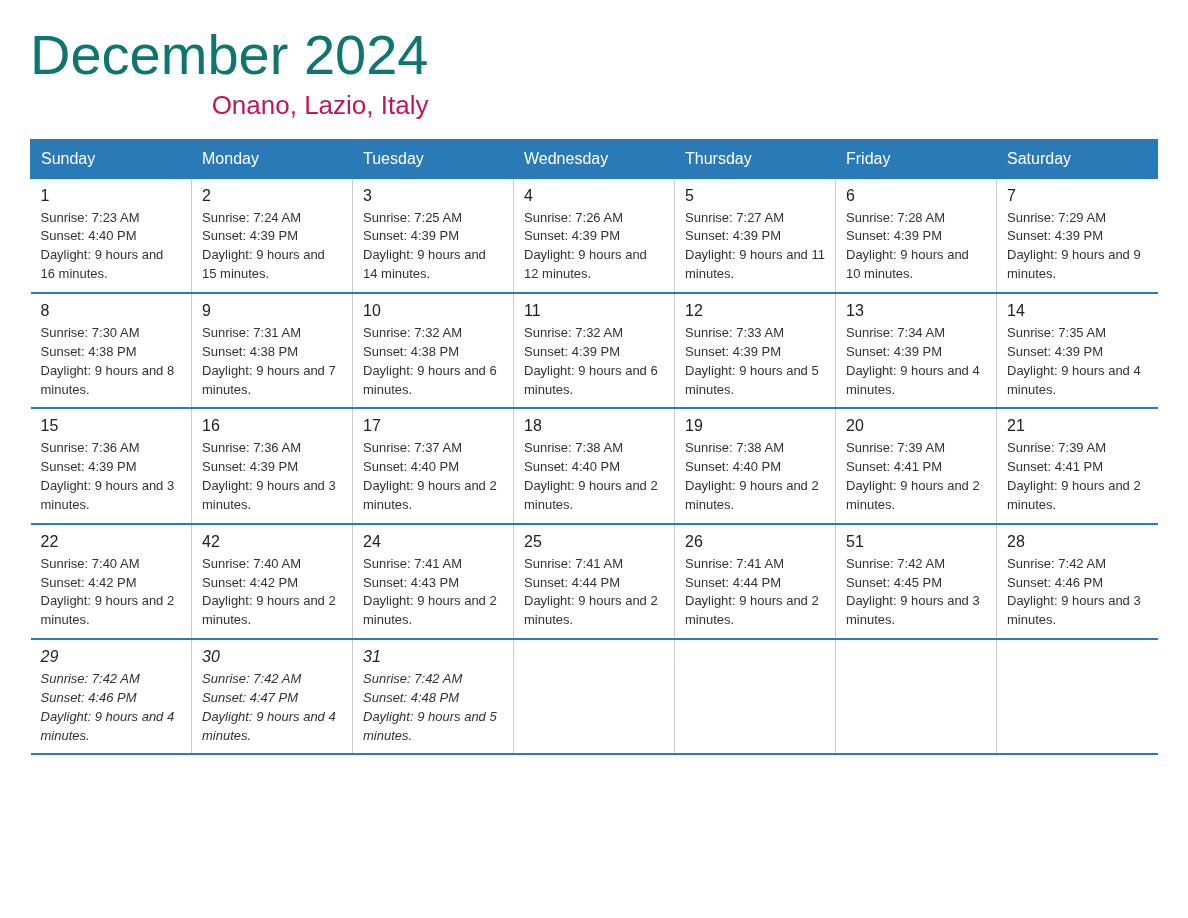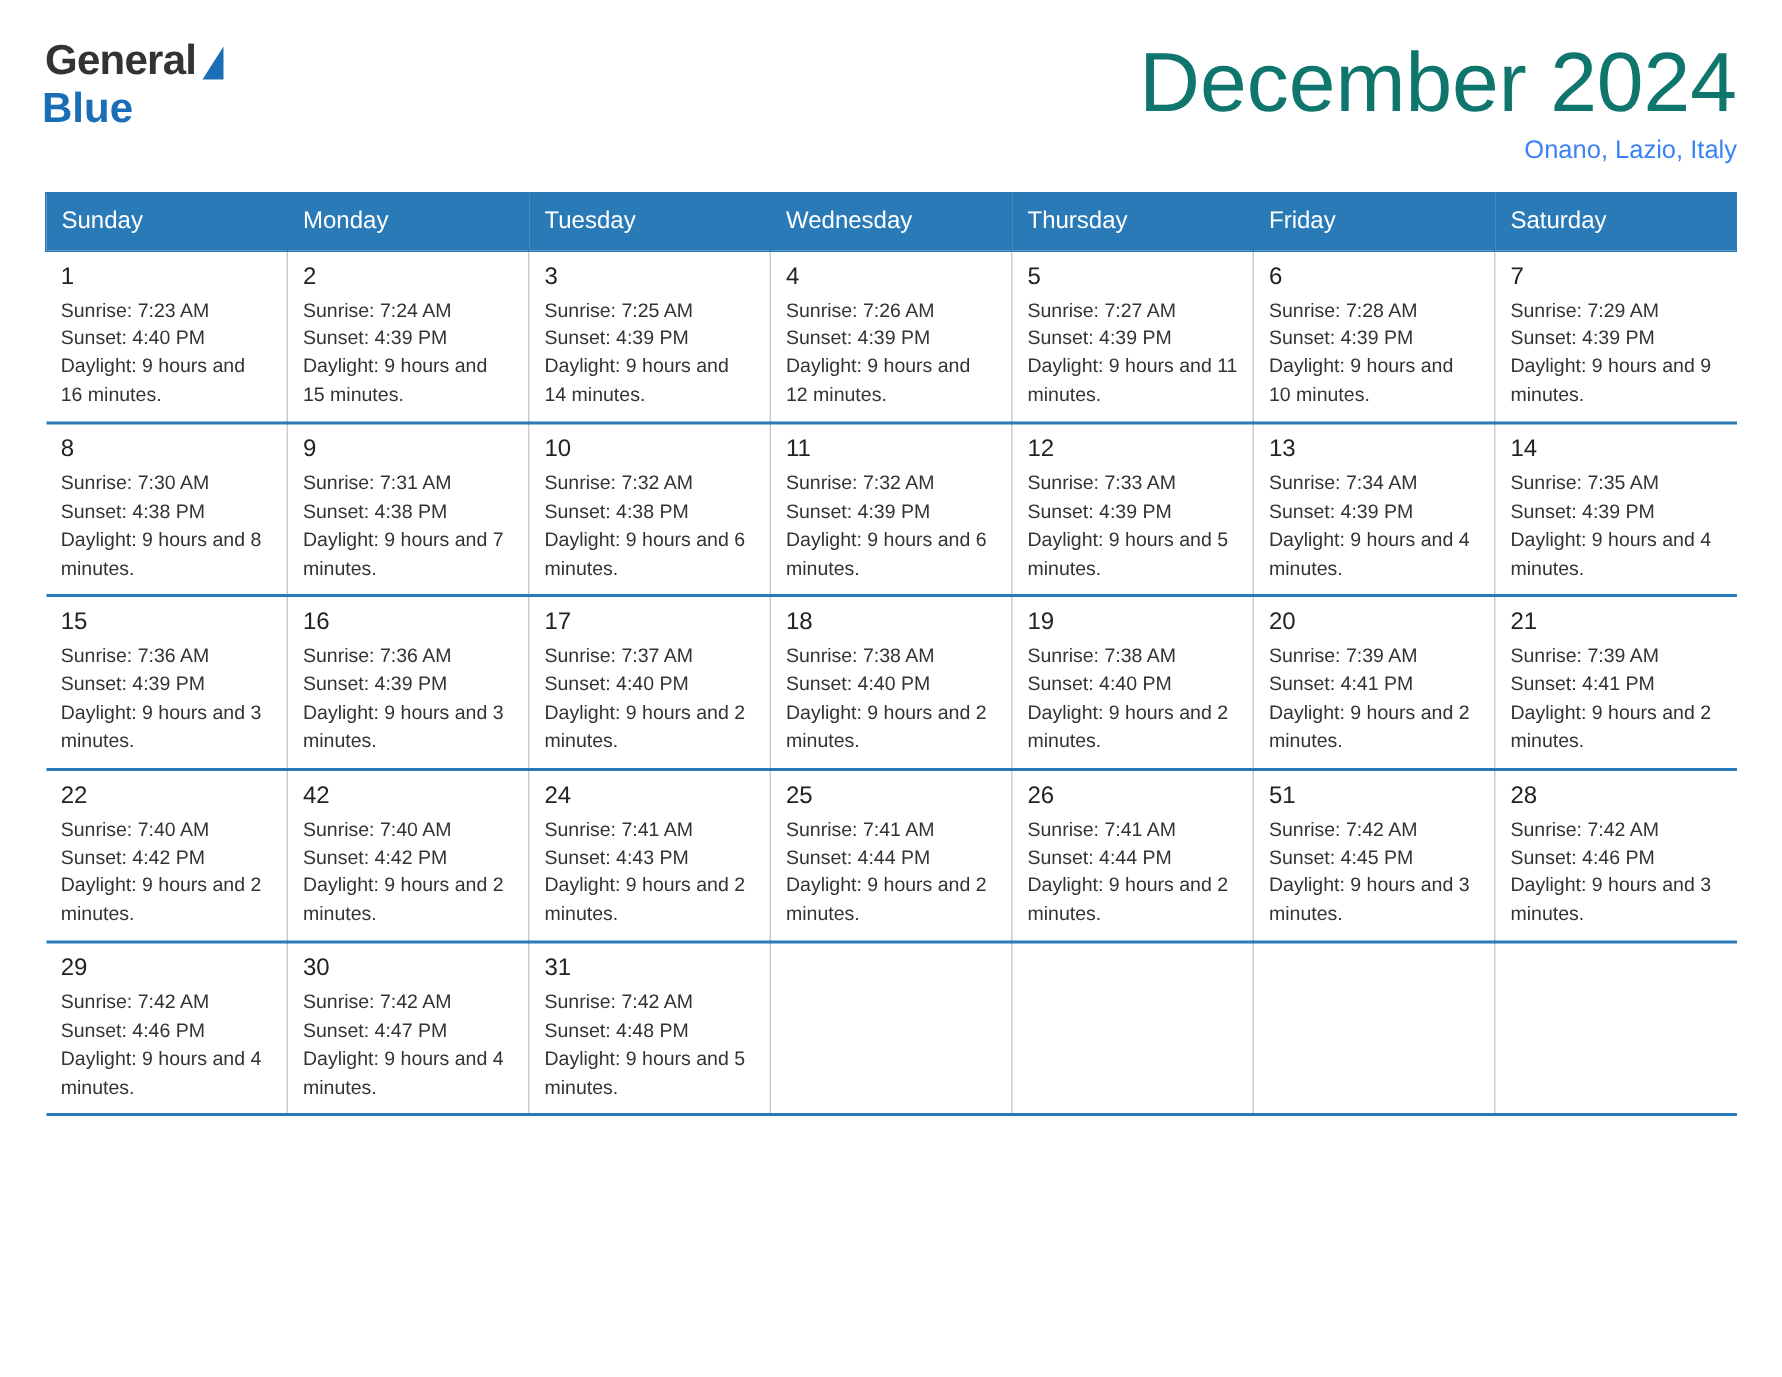--- a/index.html
+++ b/index.html
@@ -48,22 +48,22 @@
     .title-block {
       text-align: right;
     }
     .month-title {
       font-size: 56px;
       font-weight: normal;
       color: #0f766e;
       line-height: 1.1;
     }
     .location {
-      font-size: 17px;
-      color: #3b82f6;
+      font-size: 26px;
+      color: #be185d;
       margin-top: 4px;
     }
     table {
       width: 100%;
       border-collapse: collapse;
     }
     thead tr {
       background-color: #2a7ab8;
     }
     thead th {
@@ -101,33 +101,27 @@
       font-size: 13px;
       line-height: 1.45;
       color: #333;
       margin-top: 28px;
     }
     tbody td.empty {
       background: #fff;
     }
     tbody tr:last-child {
       border-bottom: 2px solid #2a7ab8;
+      font-style: italic;
     }
   </style>
 </head>
 <body>
 
 <div class="header">
-  <div class="logo">
-    <div class="logo-top">
-      <span class="logo-general">General</span>
-      <div class="logo-triangle"></div>
-    </div>
-    <span class="logo-blue">Blue</span>
-  </div>
   <div class="title-block">
     <div class="month-title">December 2024</div>
     <div class="location">Onano, Lazio, Italy</div>
   </div>
 </div>
 
 <table>
   <thead>
     <tr>
     <th>Sunday</th>

